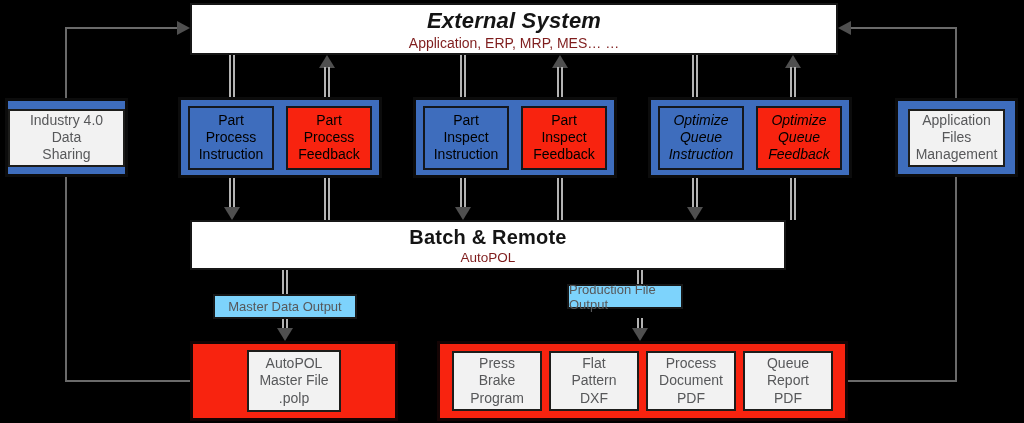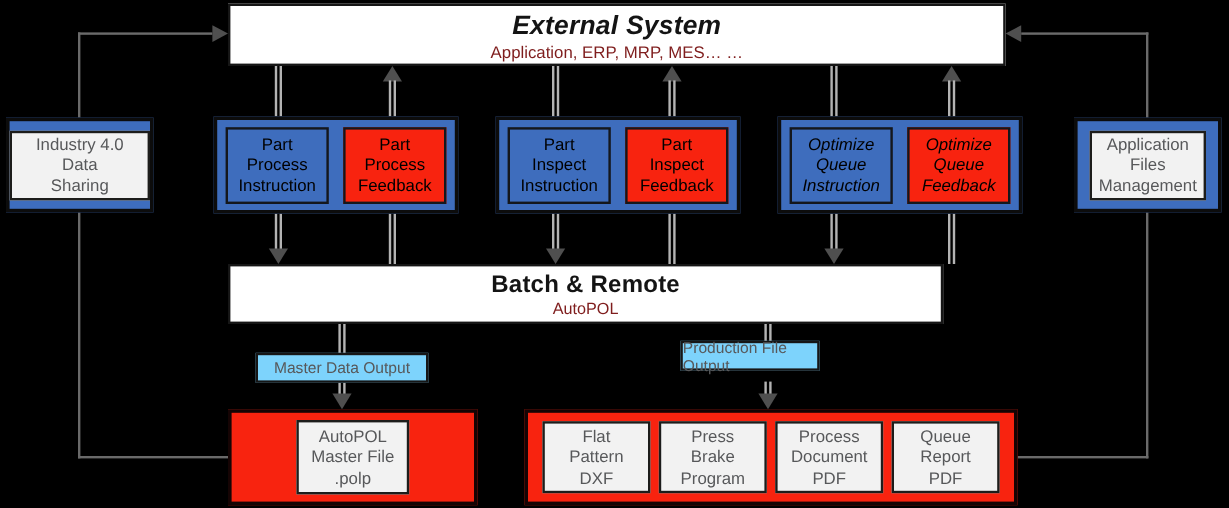--- a/index.html
+++ b/index.html
@@ -142,26 +142,26 @@
 
   <div class="tag" style="left:213px;top:294px;width:144px;height:25px;">Master Data Output</div>
   <div class="tag" style="left:567px;top:284px;width:116px;height:25px;">Production File Output</div>
 
   <div class="rwrap" style="left:190px;top:341px;width:208px;height:80px;">
     <div class="card ml" style="width:94px;height:62px;">AutoPOL
 Master File
 .polp</div>
   </div>
   <div class="rwrap" style="left:437px;top:341px;width:411px;height:80px;">
+    <div class="card ml" style="width:90px;height:60px;">Press
+Brake
+Program</div>
     <div class="card ml" style="width:90px;height:60px;">Flat
 Pattern
 DXF</div>
-    <div class="card ml" style="width:90px;height:60px;">Press
-Brake
-Program</div>
     <div class="card ml" style="width:90px;height:60px;">Process
 Document
 PDF</div>
     <div class="card ml" style="width:90px;height:60px;">Queue
 Report
 PDF</div>
   </div>
 
 </div>
 

